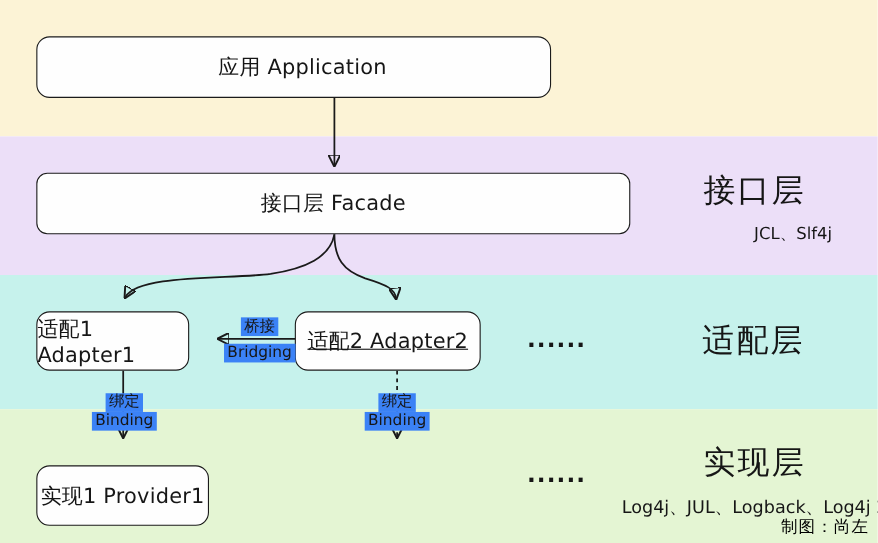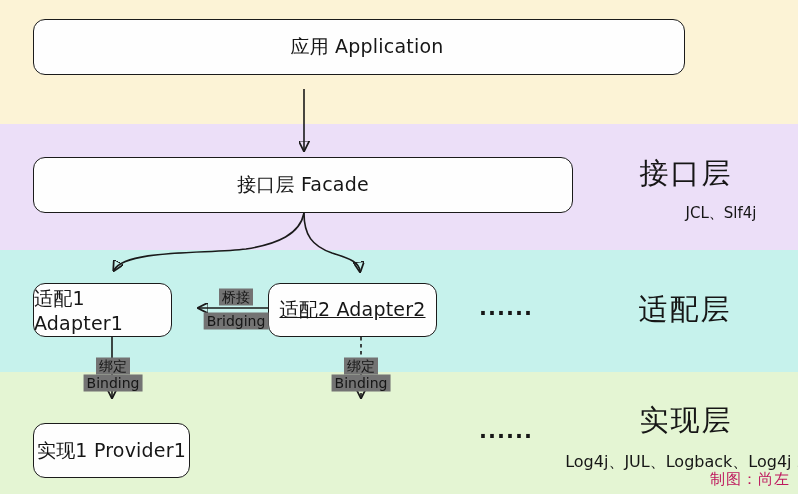--- a/index.html
+++ b/index.html
@@ -12,51 +12,51 @@
   #band-app{top:0;height:124px;background:#fcf3d6;}
   #band-facade{top:124px;height:126px;background:#ecdff8;}
   #band-adapter{top:250px;height:122px;background:#c6f2ec;}
   #band-provider{top:372px;height:122px;background:#e4f5d3;}
 
   .node{
     position:absolute;background:#fefefe;border:1.6px solid #1b1b1b;
     border-radius:12px;display:flex;align-items:center;justify-content:center;
     font-size:19px;letter-spacing:.2px;box-sizing:border-box;
   }
-  #node-application{left:33px;top:19px;width:652px;height:56px;padding-left:16px;}
-  #node-facade{left:33px;top:157px;width:540px;height:56px;}
+  #node-application{left:33px;top:33px;width:468px;height:56px;padding-left:16px;}
+  #node-facade{left:33px;top:157px;width:540px;height:56px;border-radius:10px;}
   #node-adapter1{left:33px;top:283px;width:139px;height:54px;}
   #node-adapter2{left:268px;top:283px;width:169px;height:54px;text-decoration:underline;}
   #node-provider1{left:33px;top:407px;width:157px;height:55px;margin-top:16px;}
   #node-provider2{left:282px;top:407px;width:153px;height:55px;}
 
   svg#edges{position:absolute;left:0;top:0;pointer-events:none;}
   svg#edges path{fill:none;stroke:#1a1a1a;stroke-width:1.6px;}
   svg#edges path.dashed{stroke-dasharray:3.5 3.5;}
 
   .edge-chip{
     position:absolute;transform:translate(-50%,-50%);
-    background:#737373;padding:0 3px;font-size:14px;line-height:17px;
+    background:#3b82f6;padding:0 3px;font-size:14px;line-height:17px;
     white-space:nowrap;
   }
   .side-label{
     position:absolute;transform:translate(-50%,-50%);
     font-size:29px;font-weight:500;letter-spacing:2px;white-space:nowrap;
   }
   .side-sub{
     position:absolute;transform:translate(-50%,-50%);
     font-size:15px;font-weight:400;white-space:nowrap;
   }
   .ellipsis{
     position:absolute;transform:translate(-50%,-50%);
     font-size:21px;font-weight:700;letter-spacing:1px;white-space:nowrap;
   }
   #credit{
     position:absolute;right:8px;top:470px;font-size:15px;
-    color:#be185d;letter-spacing:1px;white-space:nowrap;
+    color:#000000;letter-spacing:1px;white-space:nowrap;
   }
 </style>
 </head>
 <body>
 
 <div id="stage">
 
   <div class="band" id="band-app"></div>
   <div class="band" id="band-facade"></div>
   <div class="band" id="band-adapter"></div>

